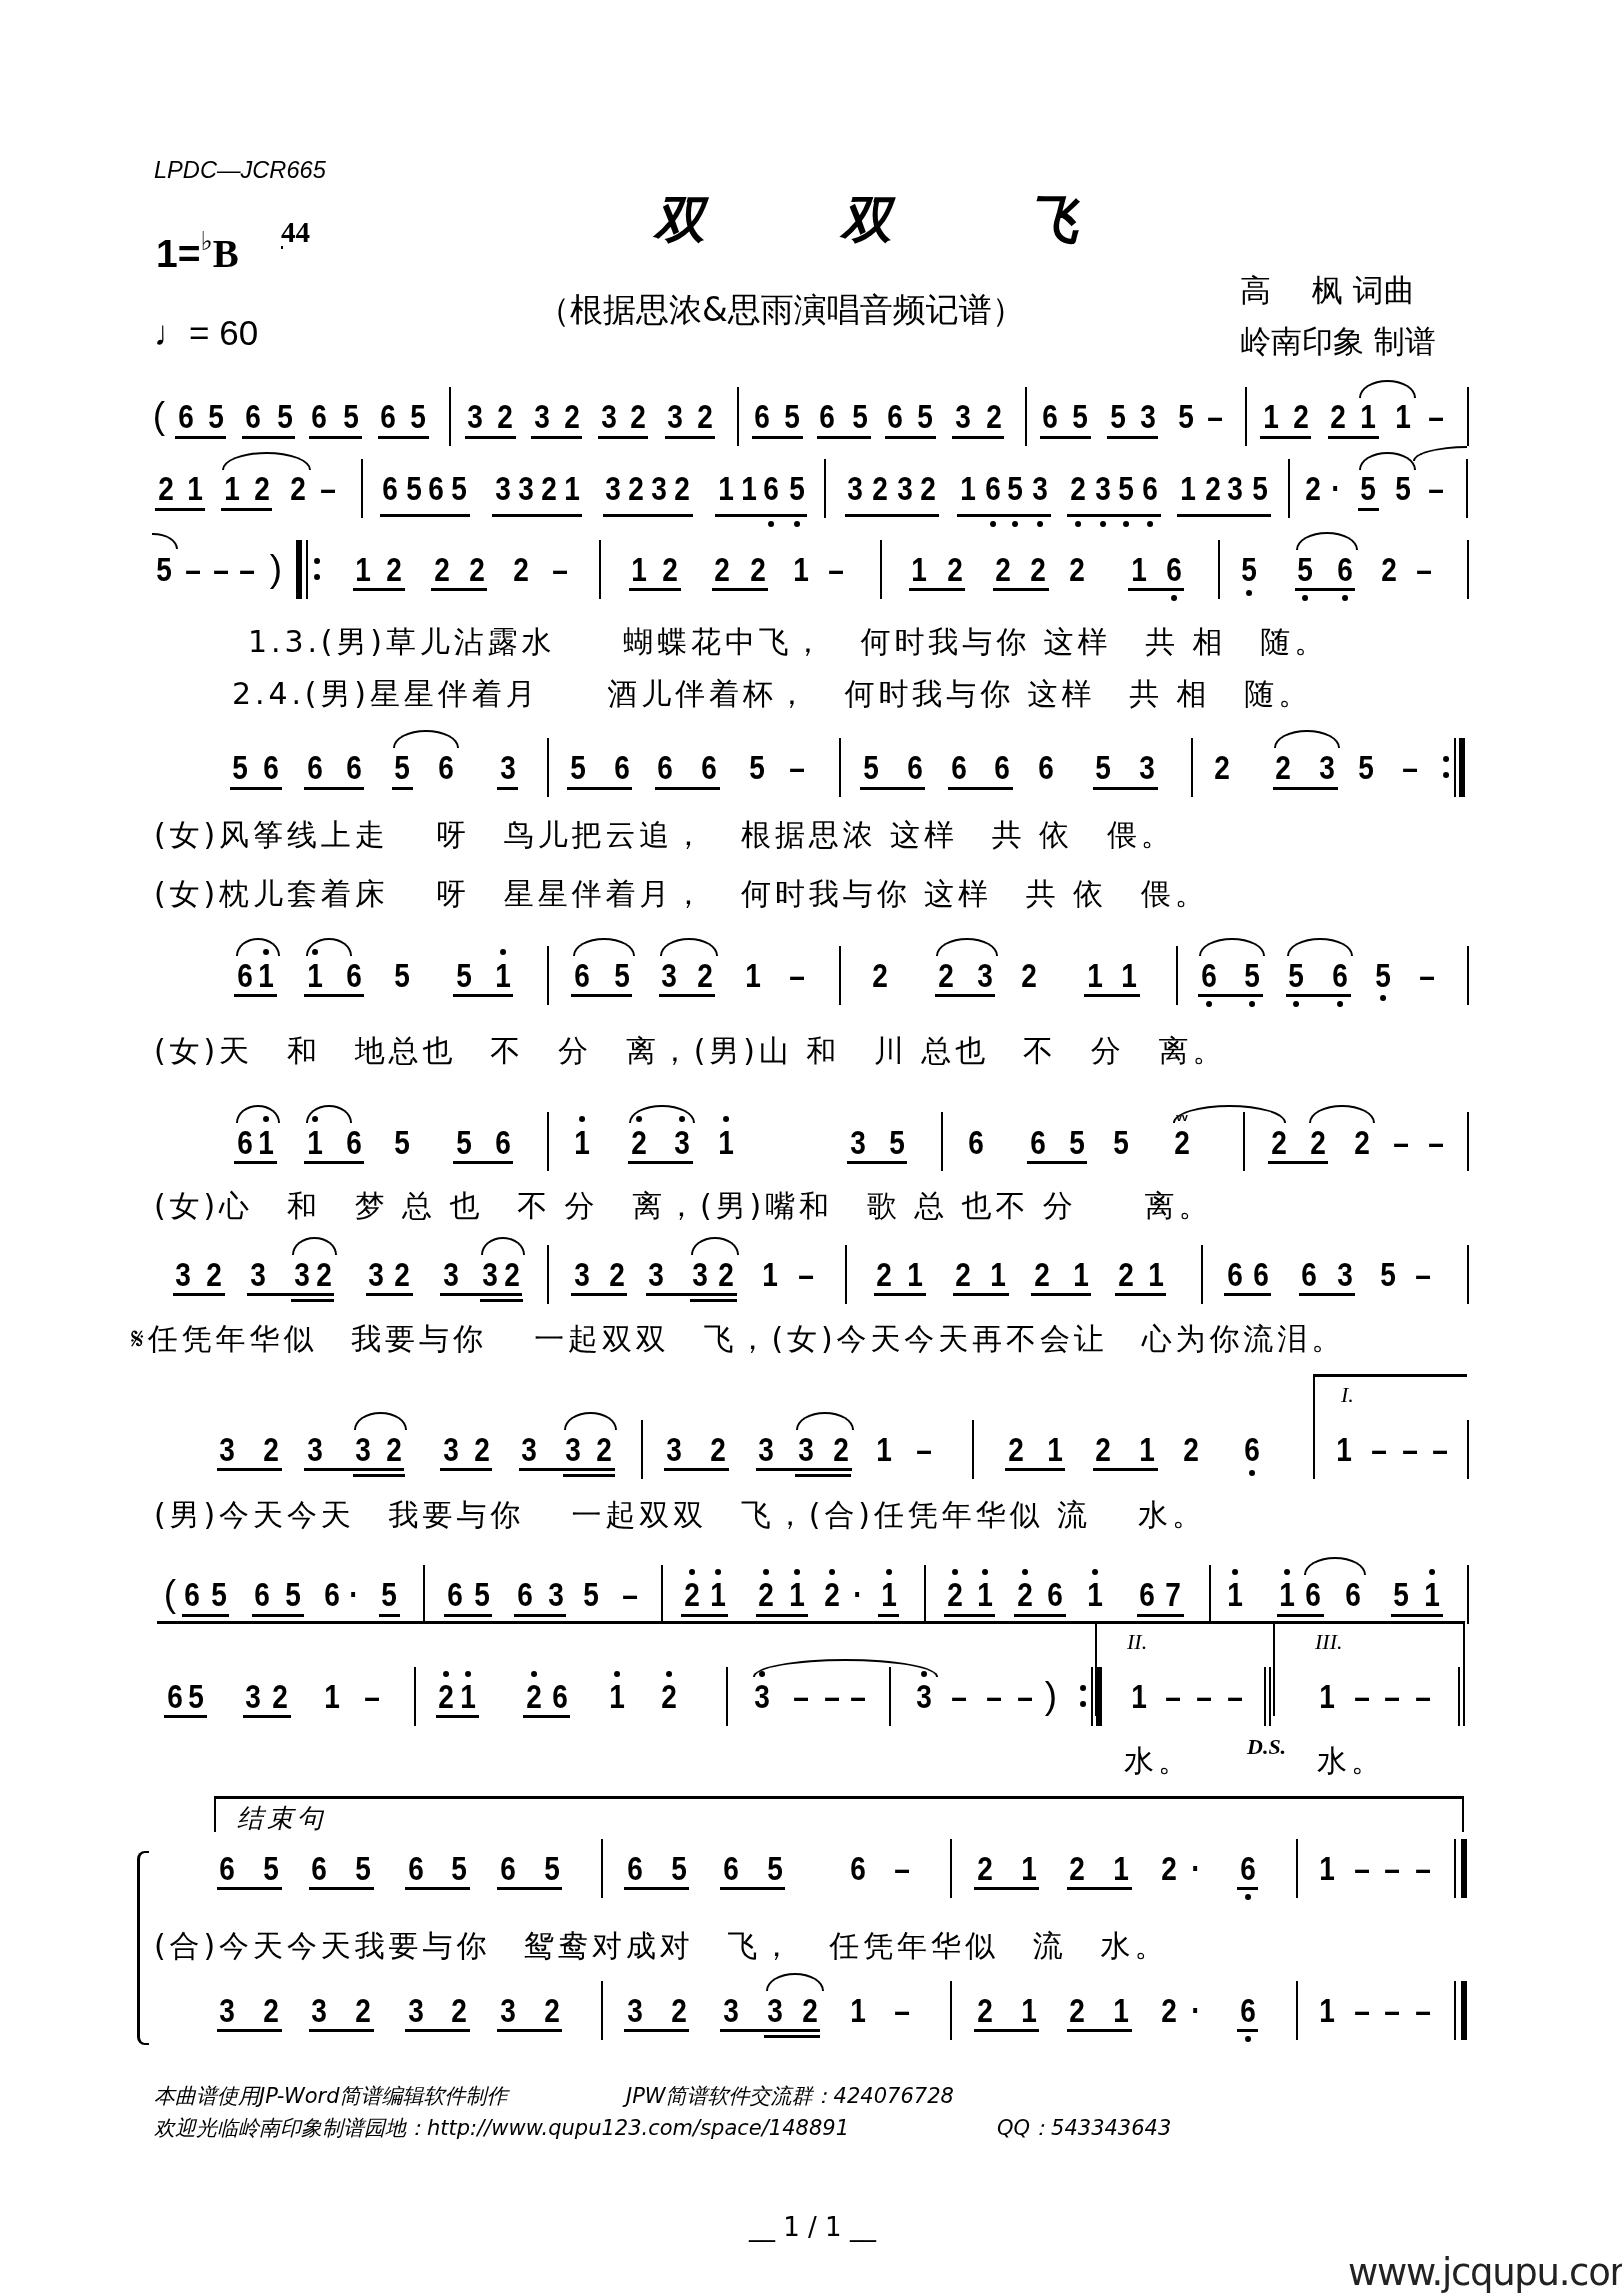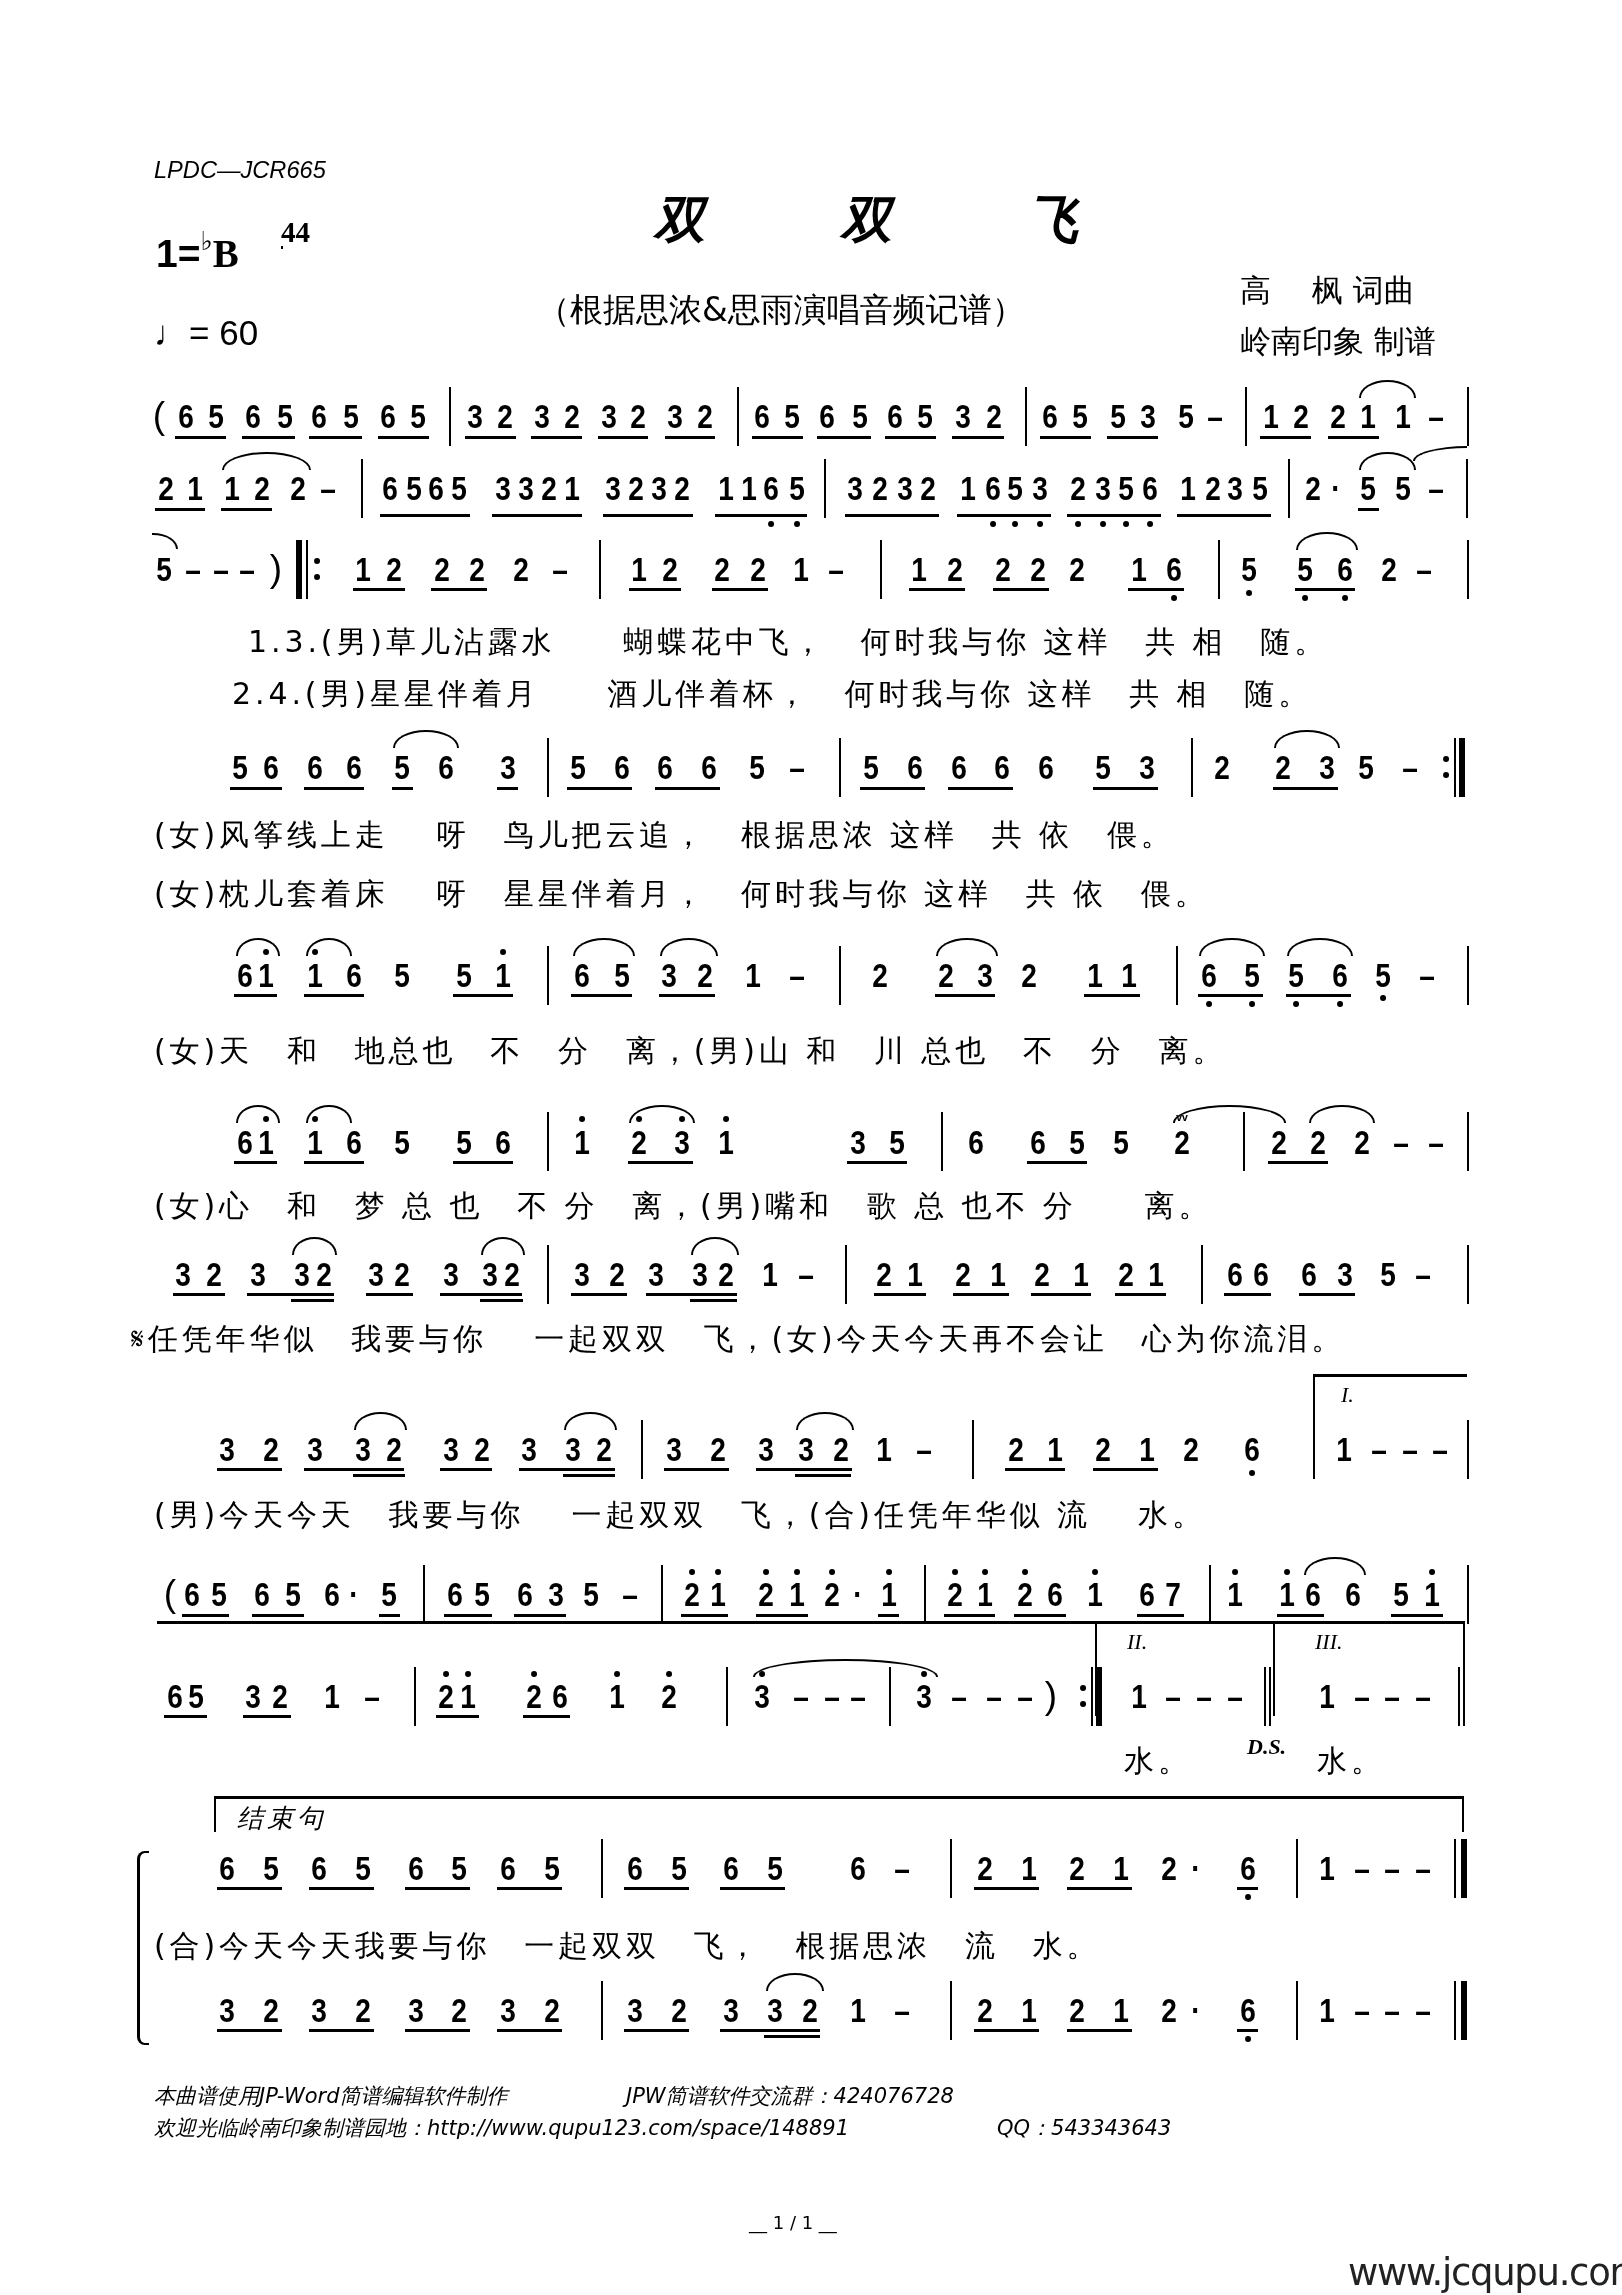--- a/index.html
+++ b/index.html
@@ -24,21 +24,21 @@
   .bar.thick { width: 5.9px; }
   .slur { position: absolute; border: 2px solid #000; border-bottom: none; border-left-color: #000; border-radius: 50% 50% 0 0 / 100% 100% 0 0; }
   .lyric { position: absolute; font-size: 30px; font-family: "DejaVu Sans", sans-serif; white-space: pre; letter-spacing: 3.9px; }
   .lyric-sm { font-size: 26px; font-style: italic; }
   .volta-line { position: absolute; height: 2.6px; background: #000; }
   .volta-v { position: absolute; width: 2px; background: #000; }
   .volta-label { position: absolute; font-size: 22px; font-style: italic; font-family: "Liberation Serif", serif; }
   .ds { position: absolute; font-size: 22px; font-style: italic; font-weight: bold; font-family: "Liberation Serif", serif; }
   .brace { position: absolute; left: 137px; top: 1851px; width: 9.2px; height: 190px; border-left: 3.9px solid #000; border-top: 2px solid #000; border-bottom: 2px solid #000; border-radius: 7.9px 0 0 7.9px; }
   .footer { position: absolute; font-size: 21px; font-style: italic; font-family: "DejaVu Sans", sans-serif; }
-  .pagenum { position: absolute; left: 749px; top: 2212px; font-size: 18px; font-family: "DejaVu Sans", sans-serif; }
+  .pagenum { position: absolute; left: 749px; top: 2212px; font-size: 26px; font-family: "DejaVu Sans", sans-serif; }
   .watermark { position: absolute; left: 1348px; top: 2251px; font-size: 37px; font-family: "DejaVu Sans", sans-serif; color: #222; letter-spacing: -1.3px; }
   .paren { position: absolute; font-family: "Liberation Sans", sans-serif; font-size: 37px; transform: translateX(-50%); }
   .mordent { position: absolute; font-size: 15.7px; font-weight: bold; transform: translateX(-50%); }
 </style>
 </head>
 <body>
 
 <div class="abs code">LPDC—JCR665</div>
 <div class="abs title">双 双 飞</div>
 <div class="abs key"><span class="one">1=</span><span class="flat">♭</span><span>B</span></div>
@@ -673,21 +673,21 @@
     <div class="bar" style="left: 1454px; top: 1981px; height: 59px;"></div>
     <div class="bar thick" style="left: 1461px; top: 1981px; height: 59px;"></div>
     <div class="lyric" style="left: 248px; top: 622px;">1.3.(男)草儿沾露水　　蝴蝶花中飞，　何时我与你 这样　共 相　随。</div>
     <div class="lyric" style="left: 232px; top: 674px;">2.4.(男)星星伴着月　　酒儿伴着杯，　何时我与你 这样　共 相　随。</div>
     <div class="lyric" style="left: 154px; top: 815px;">(女)风筝线上走　 呀　鸟儿把云追，　根据思浓 这样　共 依　偎。</div>
     <div class="lyric" style="left: 154px; top: 874px;">(女)枕儿套着床　 呀　星星伴着月，　何时我与你 这样　共 依　偎。</div>
     <div class="lyric" style="left: 154px; top: 1031px;">(女)天　和　地总也　不　分　离，(男)山 和　川 总也　不　分　离。</div>
     <div class="lyric" style="left: 154px; top: 1186px;">(女)心　和　梦 总 也　不 分　离，(男)嘴和　歌 总 也不 分　　离。</div>
     <div class="lyric" style="left: 131px; top: 1319px;">𝄋任凭年华似　我要与你　 一起双双　飞，(女)今天今天再不会让　心为你流泪。</div>
     <div class="lyric" style="left: 154px; top: 1495px;">(男)今天今天　我要与你　 一起双双　飞，(合)任凭年华似 流　 水。</div>
-    <div class="lyric" style="left: 154px; top: 1926px;">(合)今天今天我要与你　一起双双　飞，　根据思浓　流　水。</div>
+    <div class="lyric" style="left: 154px; top: 1926px;">(合)今天今天我要与你　鸳鸯对成对　飞，　任凭年华似　流　水。</div>
   </div>
 
 <div class="volta-line" style="left:1313px; top:1374px; width:154px;"></div>
 <div class="volta-v" style="left:1313px; top:1374px; height:95px;"></div>
 <div class="volta-label" style="left:1341px; top:1382px;">I.</div>
 
 <div class="volta-line" style="left:157px; top:1621px; width:1306px;"></div>
 <div class="volta-v" style="left:1095px; top:1621px; height:95px;"></div>
 <div class="volta-v" style="left:1273px; top:1621px; height:95px;"></div>
 <div class="volta-v" style="left:1463px; top:1621px; height:95px;"></div>

